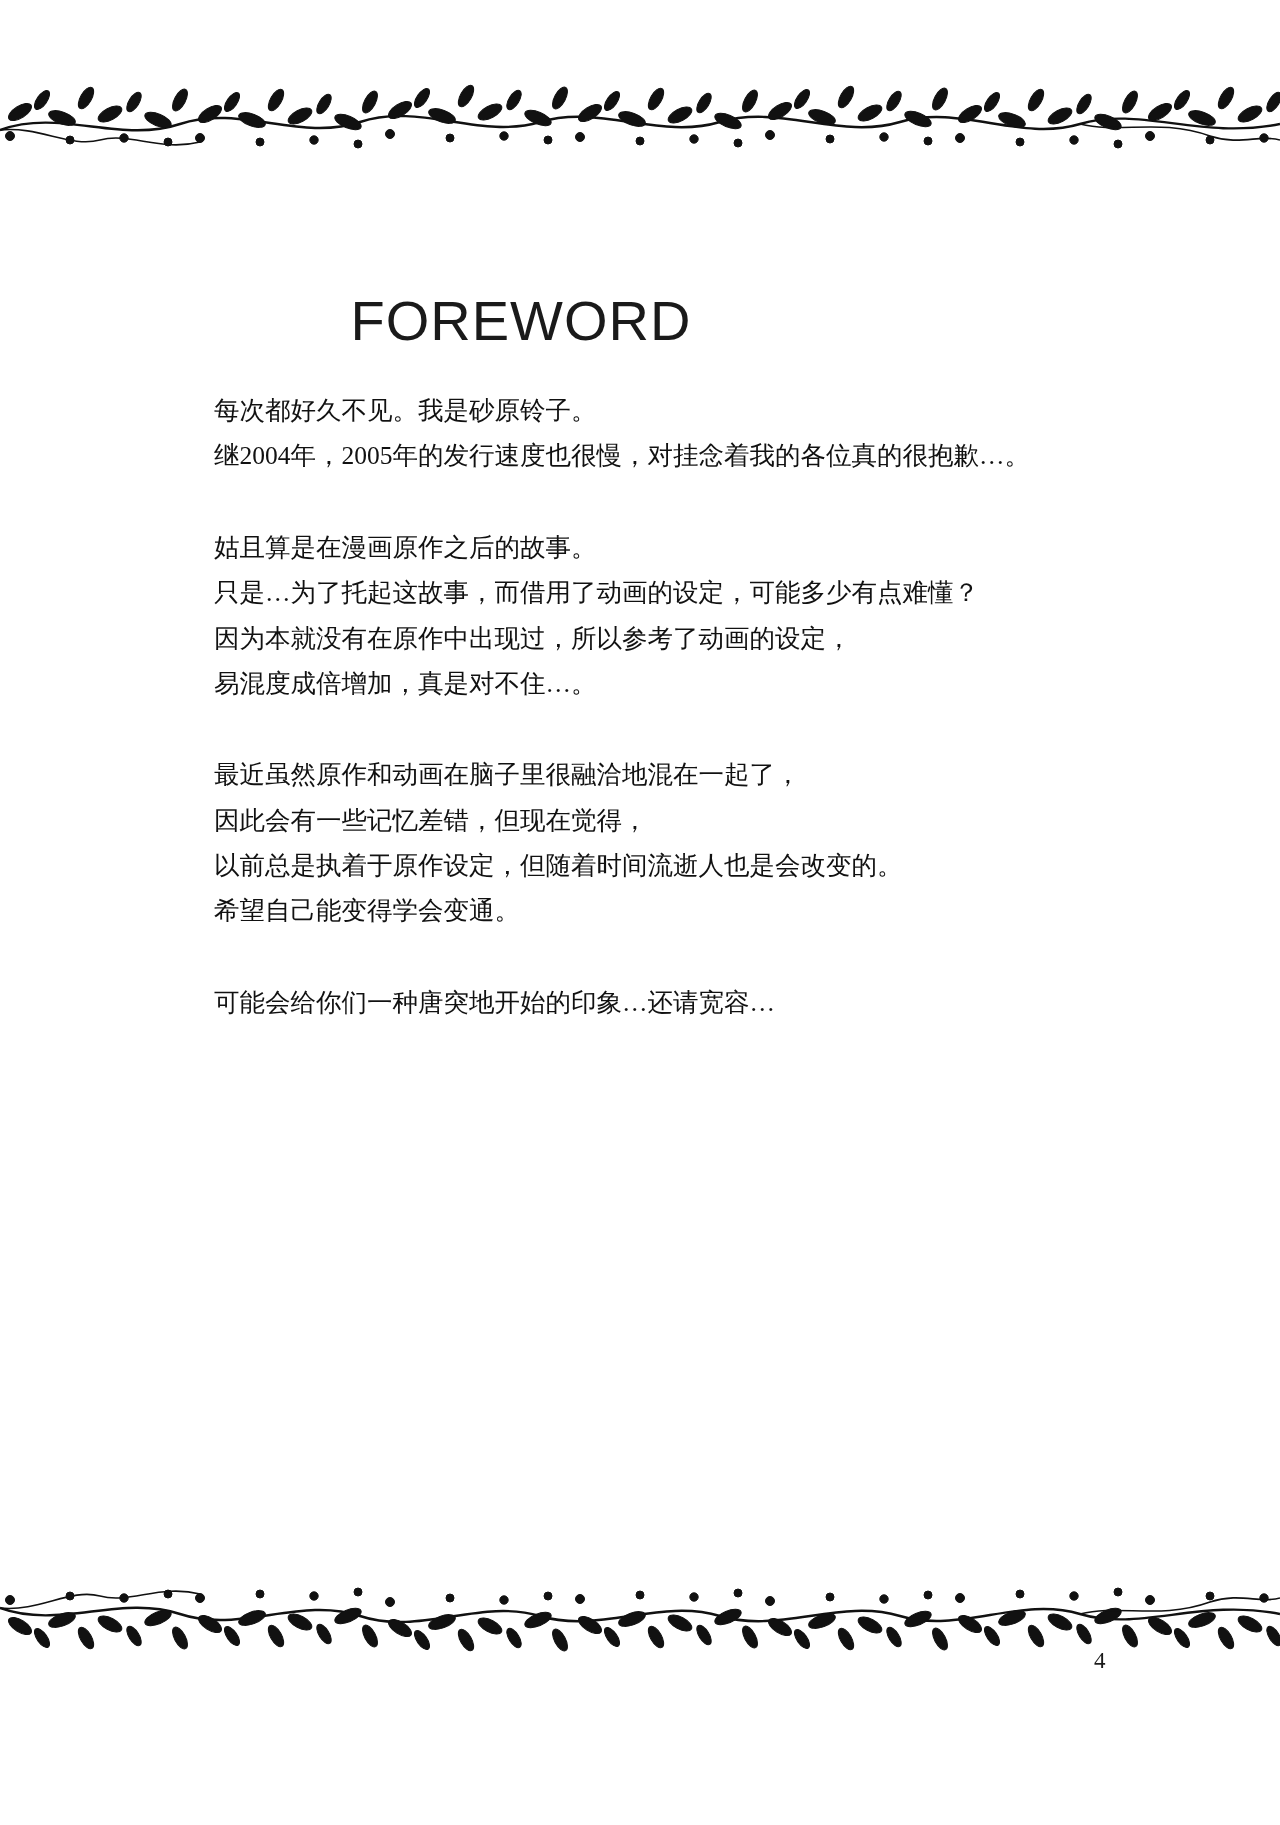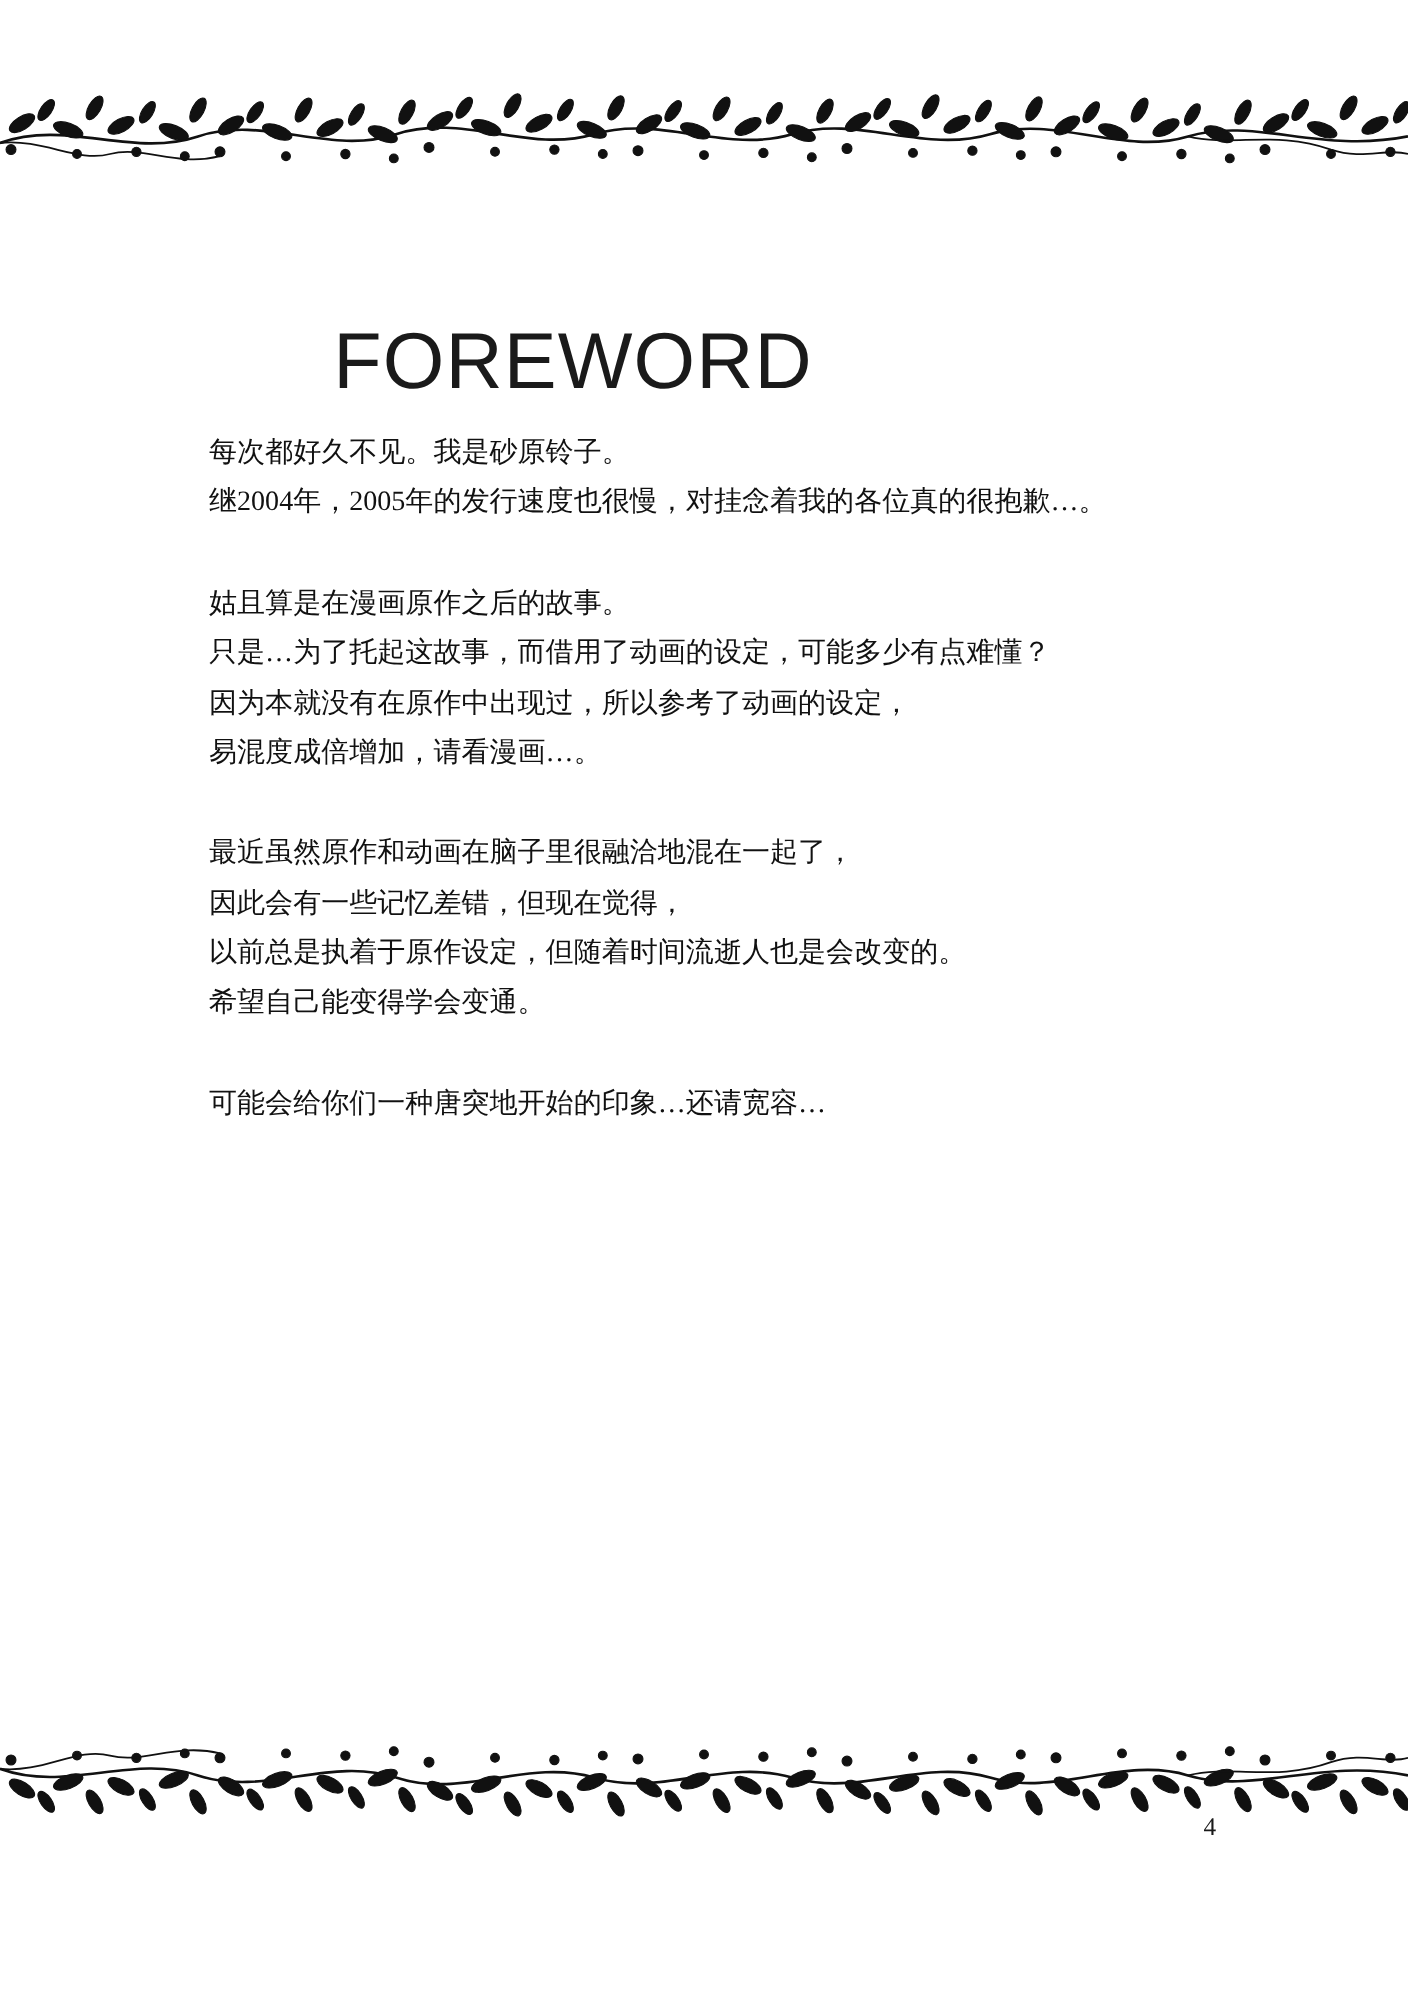--- a/index.html
+++ b/index.html
@@ -28,21 +28,21 @@
   .vine-bottom { top: 1568px; }
 
   
   .title {
     position: absolute;
     top: 288px;
     left: 0;
     width: 1042px;
     text-align: center;
     font-family: "Liberation Sans", sans-serif;
-    font-size: 72px;
+    font-size: 56px;
     font-weight: 400;
     letter-spacing: 1px;
     color: #1a1a1a;
   }
 
   
   .body-text {
     position: absolute;
     top: 388px;
     left: 190px;
@@ -51,20 +51,21 @@
     font-size: 25.5px;
     color: #111111;
   }
   .para {
     margin: 0 0 46px 0;
   }
   .para:last-child { margin-bottom: 0; }
   .line {
     line-height: 1.78;
     white-space: nowrap;
+    margin-left: 24px;
   }
 
   
   .page-number {
     position: absolute;
     top: 1648px;
     left: 1094px;
     font-family: "Liberation Serif", serif;
     font-size: 23px;
     color: #1a1a1a;
@@ -111,21 +112,21 @@
     <div class="para">
       <div class="line">每次都好久不见。我是砂原铃子。</div>
       <div class="line">继2004年，2005年的发行速度也很慢，对挂念着我的各位真的很抱歉…。</div>
     </div>
 
 
     <div class="para">
       <div class="line">姑且算是在漫画原作之后的故事。</div>
       <div class="line">只是…为了托起这故事，而借用了动画的设定，可能多少有点难懂？</div>
       <div class="line">因为本就没有在原作中出现过，所以参考了动画的设定，</div>
-      <div class="line">易混度成倍增加，请看漫画…。</div>
+      <div class="line">易混度成倍增加，真是对不住…。</div>
     </div>
 
     <div class="para">
       <div class="line">最近虽然原作和动画在脑子里很融洽地混在一起了，</div>
       <div class="line">因此会有一些记忆差错，但现在觉得，</div>
       <div class="line">以前总是执着于原作设定，但随着时间流逝人也是会改变的。</div>
       <div class="line">希望自己能变得学会变通。</div>
     </div>
 
     <div class="para">

